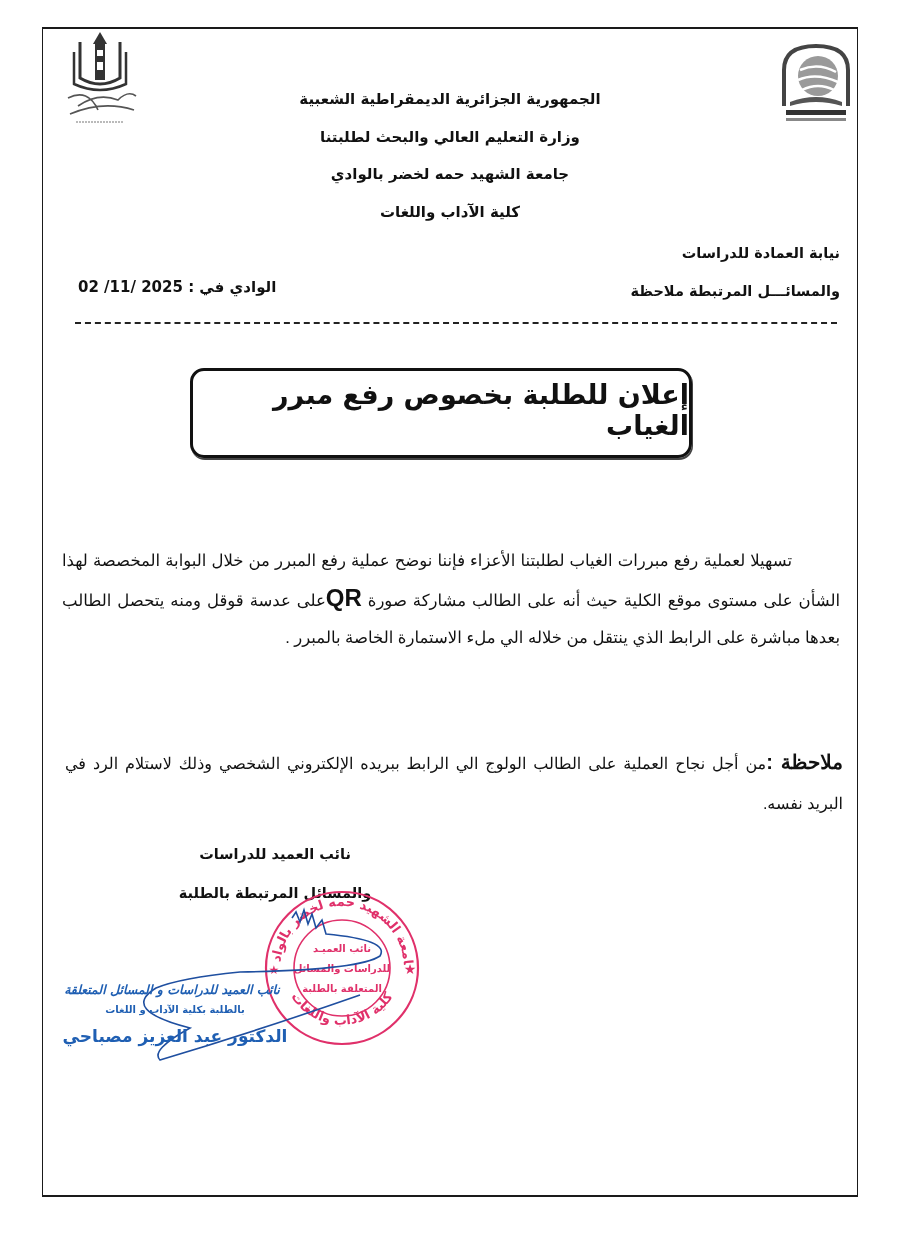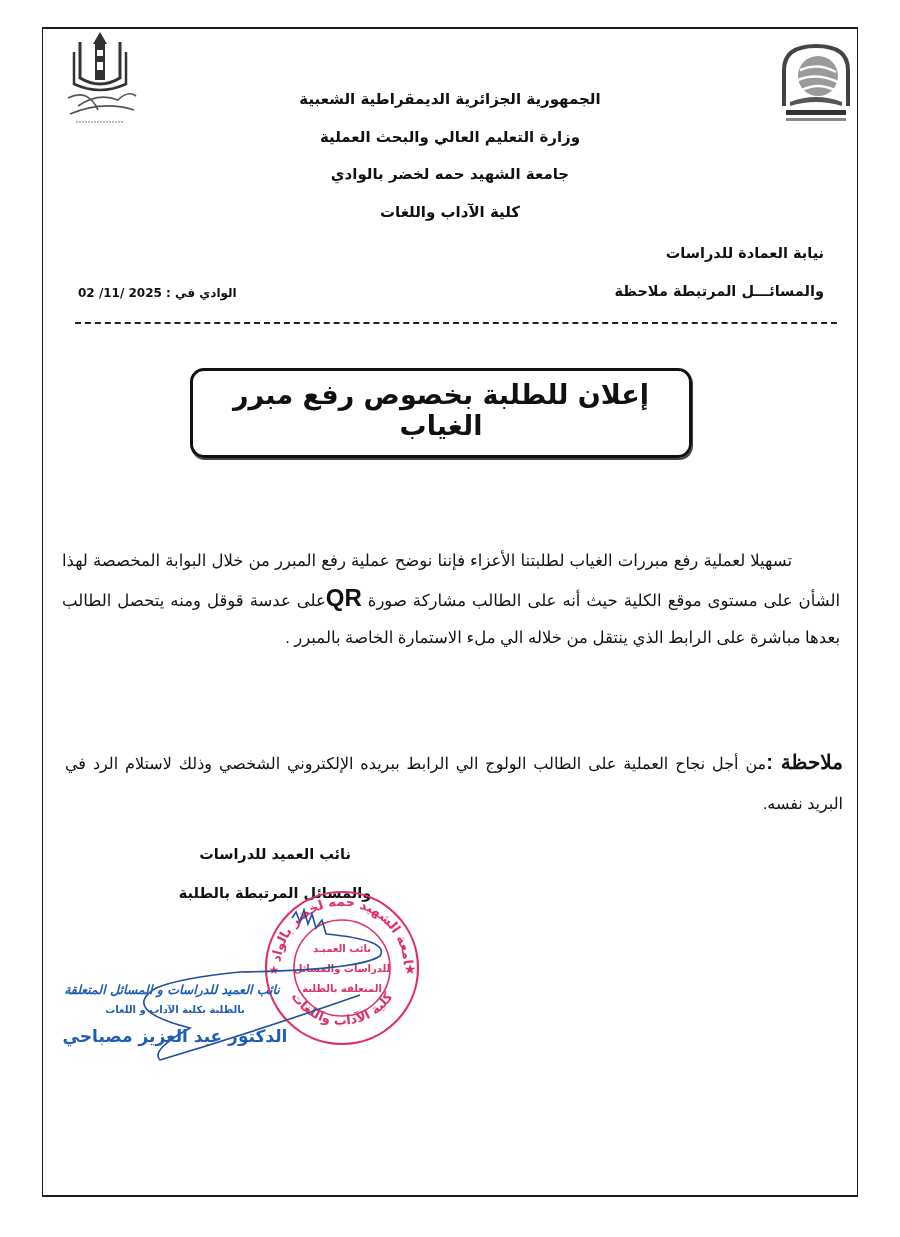--- a/index.html
+++ b/index.html
@@ -2,25 +2,25 @@
 <html><head>
   <meta charset="utf-8">
   <style>
     html, body { margin: 0; padding: 0; background: #ffffff; }
     body { width: 900px; height: 1237px; position: relative; overflow: hidden; font-family: "DejaVu Sans", sans-serif; color: #111; }
     .frame { position: absolute; left: 42px; top: 27px; width: 816px; height: 1170px; border: 1.5px solid #1a1a1a; box-sizing: border-box; border-top-width: 2px; border-bottom-width: 2px; }
     .abs { position: absolute; }
     .hdr-line { position: absolute; left: 0; width: 900px; text-align: center; font-weight: bold; font-size: 15px; direction: rtl; }
     .logo-left { left: 58px; top: 30px; width: 84px; height: 110px; }
     .logo-right { left: 776px; top: 40px; width: 80px; height: 90px; }
-    .office { right: 76px; font-weight: bold; font-size: 14.5px; direction: rtl; text-align: right; }
-    .date { left: 78px; top: 286px; font-weight: bold; font-size: 12px; direction: rtl; text-align: center; }
+    .office { right: 60px; font-weight: bold; font-size: 14.5px; direction: rtl; text-align: right; }
+    .date { left: 78px; top: 278px; font-weight: bold; font-size: 15px; direction: rtl; text-align: center; }
     .dashes { left: 75px; top: 322px; width: 762px; height: 0; border-top: 2px dashed #222; }
     .title-box { left: 190px; top: 368px; width: 502px; height: 90px; border: 3px solid #111; border-radius: 14px; box-sizing: border-box; box-shadow: 1px 2px 0 #444; }
-    .title-text { position: absolute; left: 0; right: 0; top: 8px; text-align: center; font-weight: bold; font-size: 27px; direction: rtl; }
+    .title-text { position: absolute; left: 0; right: 0; top: 8px; text-align: right; font-weight: bold; font-size: 27px; direction: rtl; }
     .para { left: 62px; width: 778px; direction: rtl; text-align: justify; font-size: 16.5px; line-height: 37px; font-family: "Liberation Sans", sans-serif; text-align-last: right; }
     .para .indent { display: inline-block; width: 48px; }
     .qr { font-weight: bold; font-size: 24px; }
     .note { left: 65px; top: 742px; width: 778px; direction: rtl; text-align: justify; font-size: 16px; line-height: 40px; font-family: Liberation Sans, sans-serif; text-align-last: right; }
     .note-label { font-weight: bold; font-size: 20px; }
     .sig-title { left: 150px; width: 250px; text-align: center; font-weight: bold; font-size: 14.5px; direction: rtl; }
     .stamp { left: 262px; top: 888px; width: 160px; height: 160px; }
     .blue-sig { direction: rtl; text-align: center; color: #1f5fb3; font-weight: bold; }
   </style>
 </head>
@@ -42,21 +42,21 @@
 <svg class="abs logo-right" viewBox="0 0 80 90">
   <path d="M8 66 L8 30 Q8 6 40 6 Q72 6 72 30 L72 66" fill="none" stroke="#444" stroke-width="4"></path>
   <circle cx="42" cy="36" r="20" fill="#9a9a9a"></circle>
   <path d="M24 30 Q42 22 60 32 M22 40 Q40 32 62 42 M26 50 Q42 42 58 50" stroke="#fff" stroke-width="2.5" fill="none"></path>
   <path d="M14 62 Q40 52 66 62 L66 66 Q40 58 14 66 Z" fill="#555"></path>
   <rect x="10" y="70" width="60" height="5" fill="#333"></rect>
   <rect x="10" y="78" width="60" height="3" fill="#888"></rect>
 </svg>
 
 <div class="hdr-line" style="top:90px;">الجمهورية الجزائرية الديمقراطية الشعبية</div>
-<div class="hdr-line" style="top:128px;">وزارة التعليم العالي والبحث العملية</div>
+<div class="hdr-line" style="top:128px;">وزارة التعليم العالي والبحث لطلبتنا</div>
 <div class="hdr-line" style="top:165px;">جامعة الشهيد حمه لخضر بالوادي</div>
 <div class="hdr-line" style="top:203px;">كلية الآداب واللغات</div>
 
 <div class="abs office" style="top:245px;">نيابة العمادة للدراسات</div>
 <div class="abs office" style="top:283px;">والمسائـــل المرتبطة ملاحظة</div>
 
 <div class="abs date">
   <span>الوادي في :</span>
   <span style="direction:ltr; unicode-bidi:embed;">02 /11/ 2025</span>
 </div>

